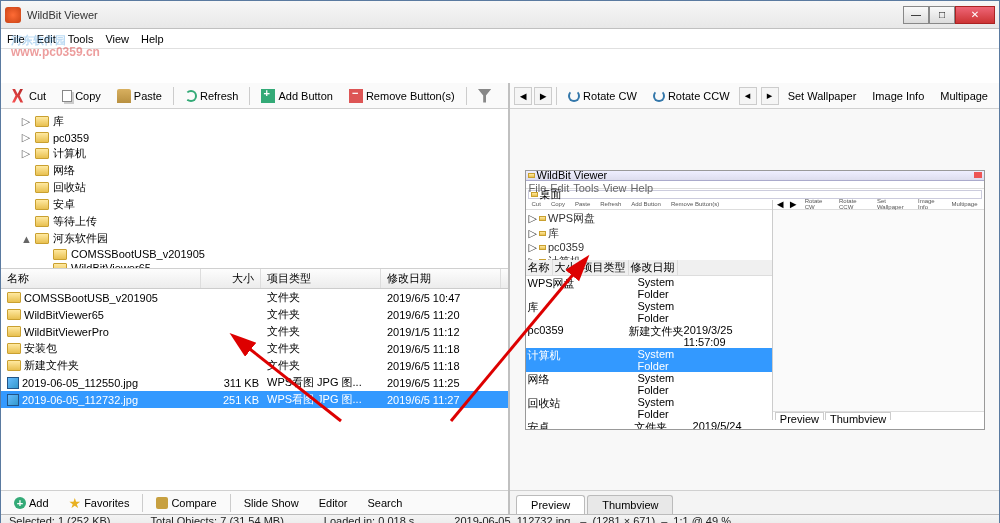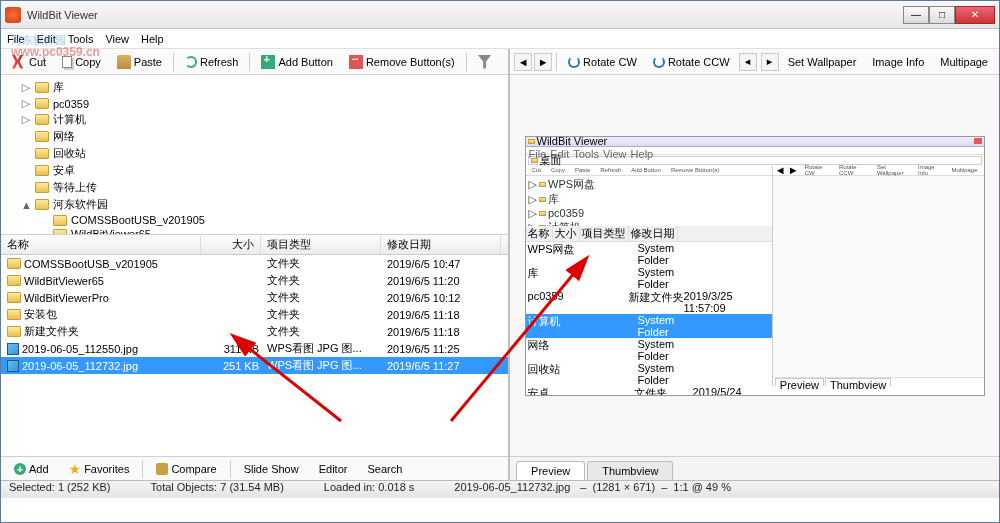--- a/index.html
+++ b/index.html
@@ -17,21 +17,21 @@
 .menubar { height: 20px; padding: 2px 6px; display: flex; gap: 12px; align-items: center; border-bottom: 1px solid #e0e0e0; position: relative; }
 .watermark { position: absolute; left: 10px; top: -10px; font-size: 28px; font-weight: bold; color: rgba(60,150,220,0.35); pointer-events: none; z-index: 50; }
 .watermark .sub { font-size: 12px; color: rgba(220,60,60,0.5); display: block; margin-top: -6px; }
 
 .addrbar { height: 24px; display: flex; align-items: center; padding: 2px 4px; gap: 4px; border-bottom: 1px solid #d0d0d0; }
 .addr-icon { width: 16px; height: 14px; background: linear-gradient(#ffe9a0,#e8c050); border: 1px solid #c9a030; border-radius: 2px; }
 .addr-input { flex: 1; border: 1px solid #abc; height: 18px; padding: 0 4px; }
 .addr-dd { width: 16px; height: 18px; border: 1px solid #abc; background: #f0f0f0; display: flex; align-items: center; justify-content: center; }
 .square-btn{ width:18px; height:18px; border:1px solid #aaa; background:#f5f5f5; display:flex;align-items:center;justify-content:center;}
 
-.main { display: flex; height: calc(100% - 28px - 20px - 24px - 18px); }
+.main { display: flex; height: calc(100% - 28px - 20px - 24px - 18px); margin-top: 34px; }
 .left-pane { width: 520px; display: flex; flex-direction: column; border-right: 2px solid #c0c0c0; }
 .right-pane { flex: 1; display: flex; flex-direction: column; }
 
 .toolbar { height: 26px; display: flex; align-items: center; padding: 2px 4px; gap: 2px; border-bottom: 1px solid #d0d0d0; background: #fafafa; }
 .tbtn { display: flex; align-items: center; gap: 3px; padding: 2px 6px; cursor: pointer; border: 1px solid transparent; border-radius: 2px; white-space: nowrap; }
 .ticon { width: 14px; height: 14px; display: inline-block; }
 .ic-cut { background: linear-gradient(45deg,#f55,#a22); clip-path: polygon(20% 0,40% 40%,60% 0,80% 0,55% 50%,80% 100%,60% 100%,40% 60%,20% 100%,0 100%,25% 50%,0 0);}
 .ic-copy { background: #fff; border: 1px solid #888; box-shadow: 2px 2px 0 #ccc; width: 10px; height: 12px; }
 .ic-paste { background: linear-gradient(#d8b060,#b89040); border-radius: 2px 2px 0 0; }
 .ic-refresh { border: 2px solid #3a7; border-radius: 50%; border-left-color: transparent; width: 12px; height: 12px; }
@@ -245,21 +245,21 @@
             <div class="cell c-type">文件夹</div>
             <div class="cell c-date">2019/6/5 11:20</div>
           </div>
           <div class="row">
             <div class="cell c-name">
               <span class="folder-ic"></span>
               <span>WildBitViewerPro</span>
             </div>
             <div class="cell c-size"></div>
             <div class="cell c-type">文件夹</div>
-            <div class="cell c-date">2019/6/5 10:12</div>
+            <div class="cell c-date">2019/1/5 11:12</div>
           </div>
           <div class="row">
             <div class="cell c-name">
               <span class="folder-ic"></span>
               <span>安装包</span>
             </div>
             <div class="cell c-size"></div>
             <div class="cell c-type">文件夹</div>
             <div class="cell c-date">2019/6/5 11:18</div>
           </div>

